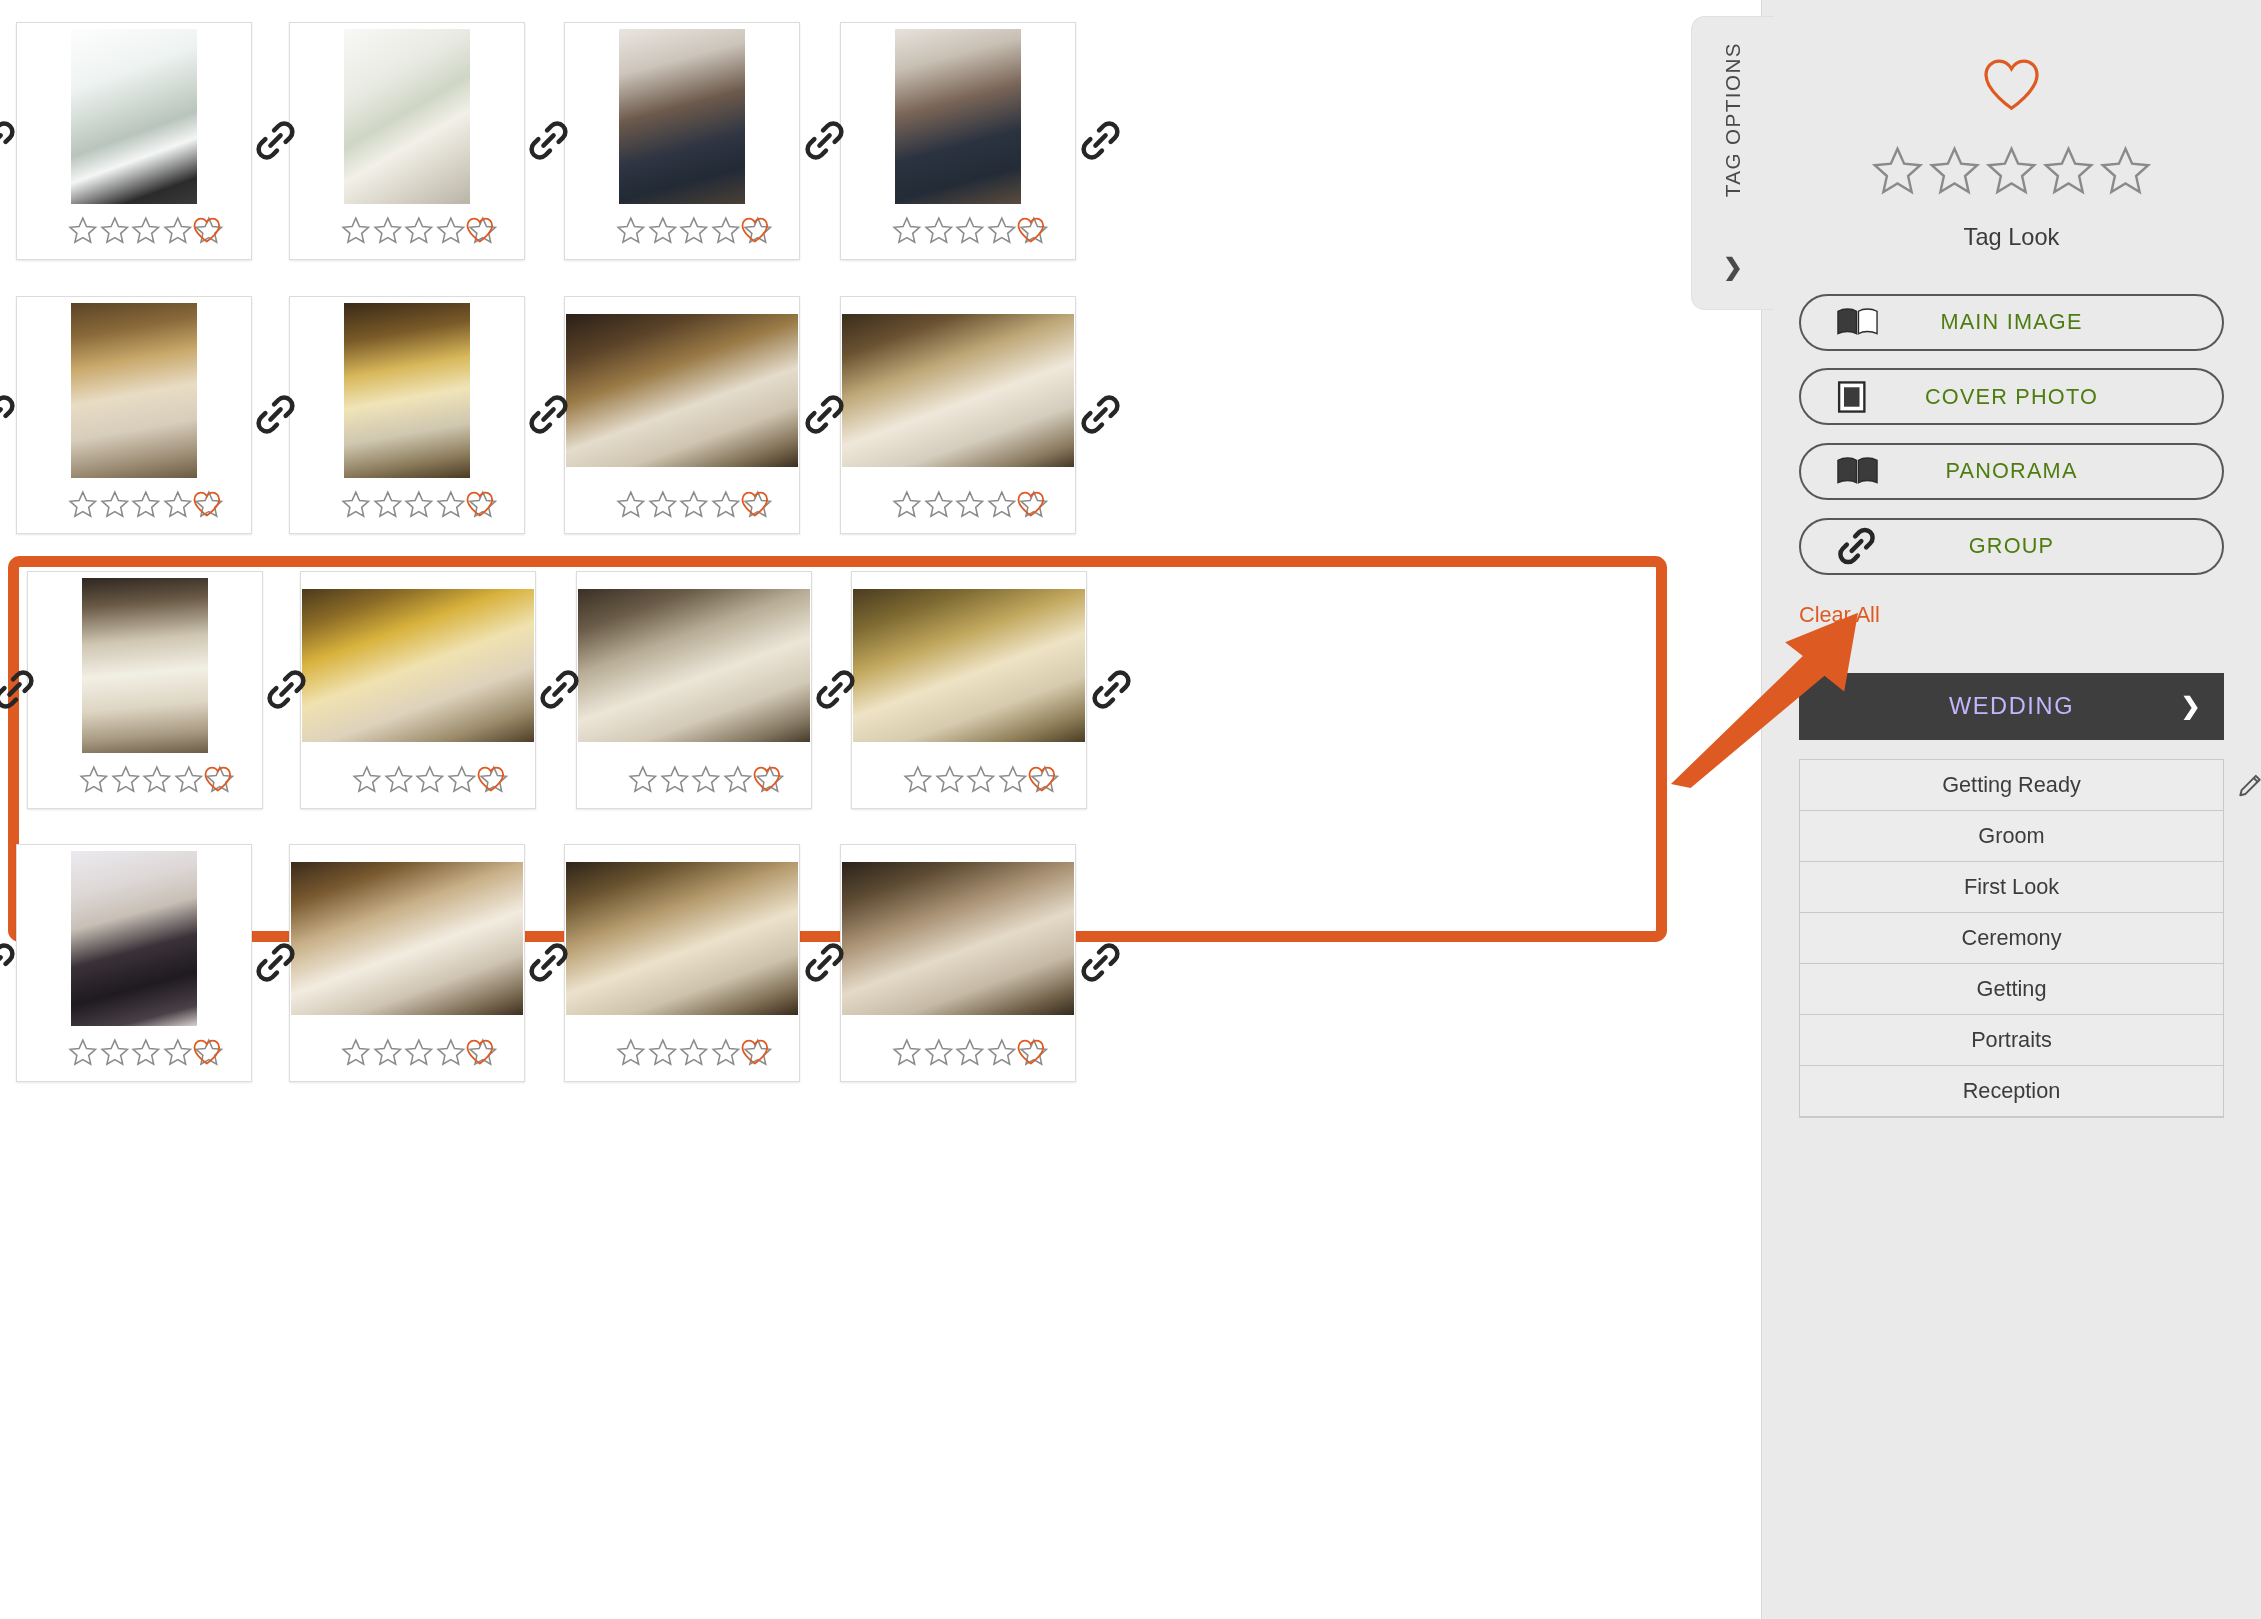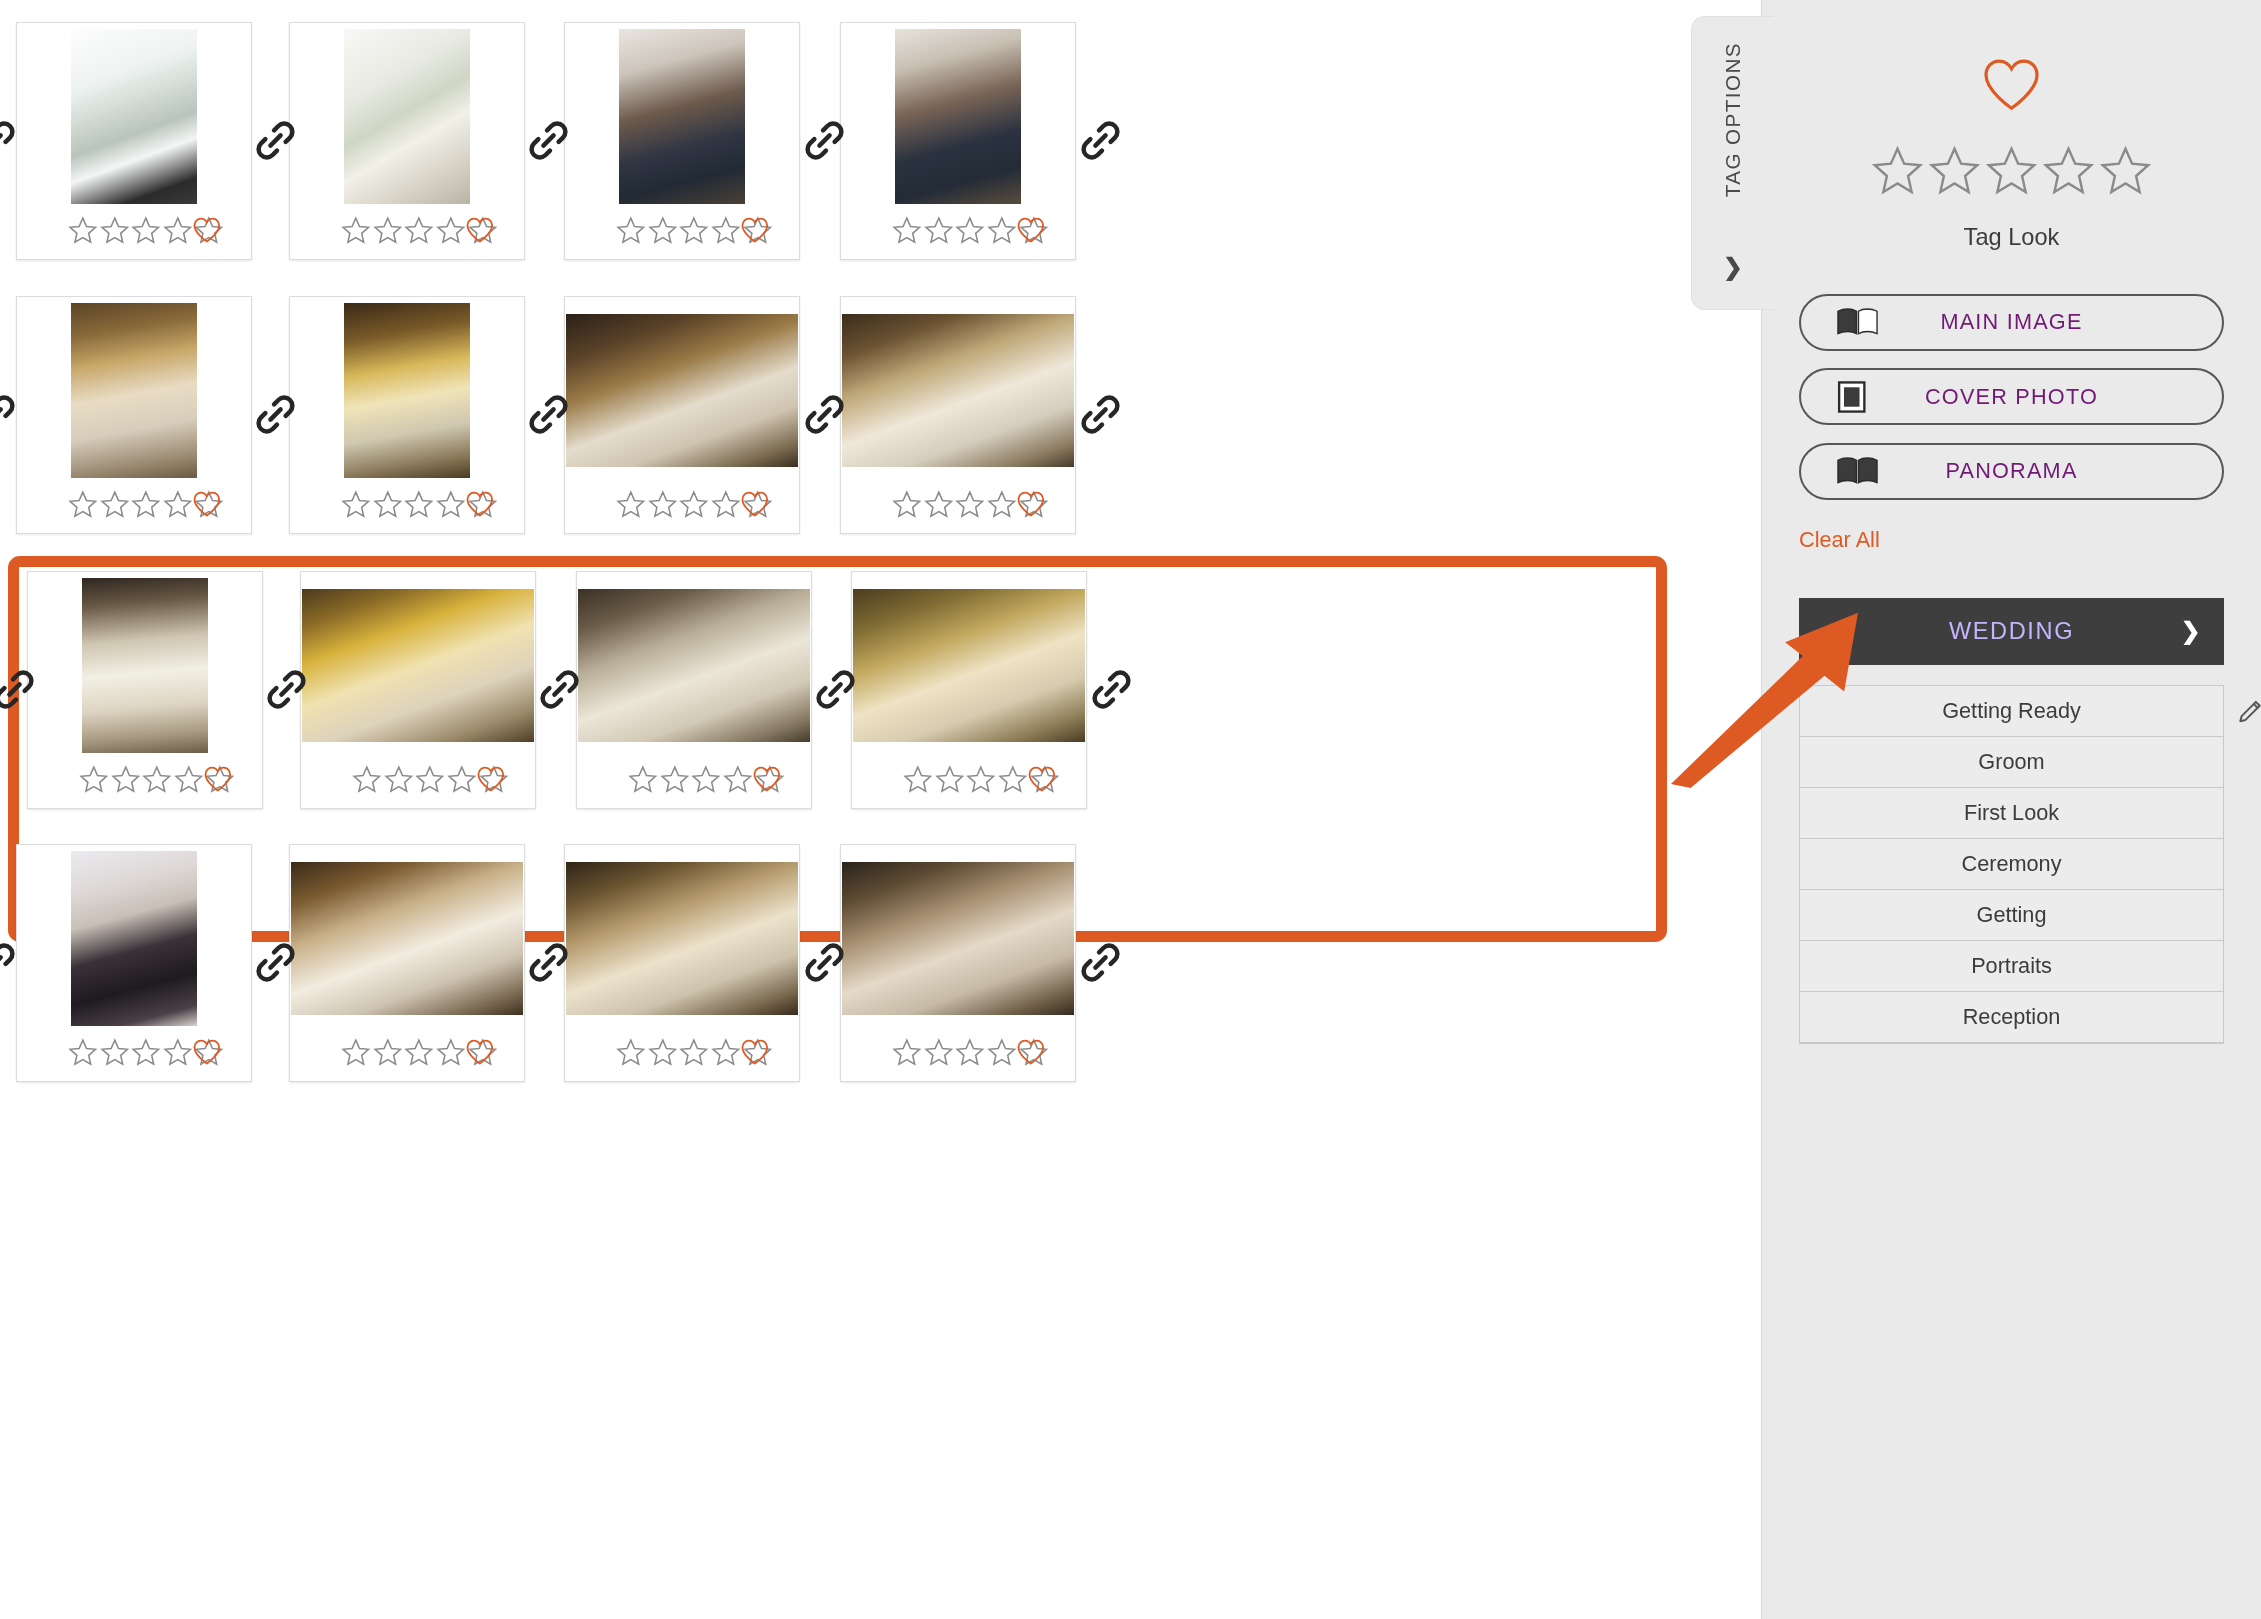--- a/index.html
+++ b/index.html
@@ -141,21 +141,21 @@
   }
   .pill .pill-icon {
     position: absolute; left: 35px; top: 50%; transform: translateY(-50%);
     display: flex; align-items: center;
   }
   .pill .pill-label {
     width: 100%;
     text-align: center;
     font-size: 21.7px;
     letter-spacing: 1.2px;
-    color: #701a75;
+    color: #4d7c0f;
   }
   #buttons-block { margin-top: 43px; }
 
   #clear-all {
     margin-top: 27px;
     font-size: 21.7px;
     color: #DE5A23;
     cursor: pointer;
     display: inline-block;
   }
@@ -931,20 +931,32 @@
         <div class="pill">
           <span class="pill-icon">
             <svg width="43" height="31.5" viewBox="0 0 44 32">
               <path d="M2 5 C8 2 16 2 21 5 L21 28 C16 25 8 25 2 28 Z" fill="#3b3b3b" stroke="#2a2a2a" stroke-width="1.4"></path>
               <path d="M42 5 C36 2 28 2 23 5 L23 28 C28 25 36 25 42 28 Z" fill="#3b3b3b" stroke="#2a2a2a" stroke-width="1.4"></path>
             </svg>
           </span>
           <span class="pill-label">PANORAMA</span>
         </div>
 
+        <div class="pill">
+          <span class="pill-icon">
+            <svg width="41" height="41" viewBox="0 0 42 42">
+              <g transform="rotate(-45 21 21)" fill="none" stroke="#262626" stroke-width="4.6" stroke-linecap="round">
+                <path d="M15 13 H9 a8 8 0 0 0 0 16 h6"></path>
+                <path d="M27 13 h6 a8 8 0 0 1 0 16 h-6"></path>
+                <path d="M14 21 H28"></path>
+              </g>
+            </svg>
+          </span>
+          <span class="pill-label">GROUP</span>
+        </div>
 
       </div>
 
       <div id="clear-all">Clear All</div>
 
       <div id="category-header">
         <span class="cat-title">WEDDING</span>
         <span class="cat-chev">❯</span>
       </div>
 

